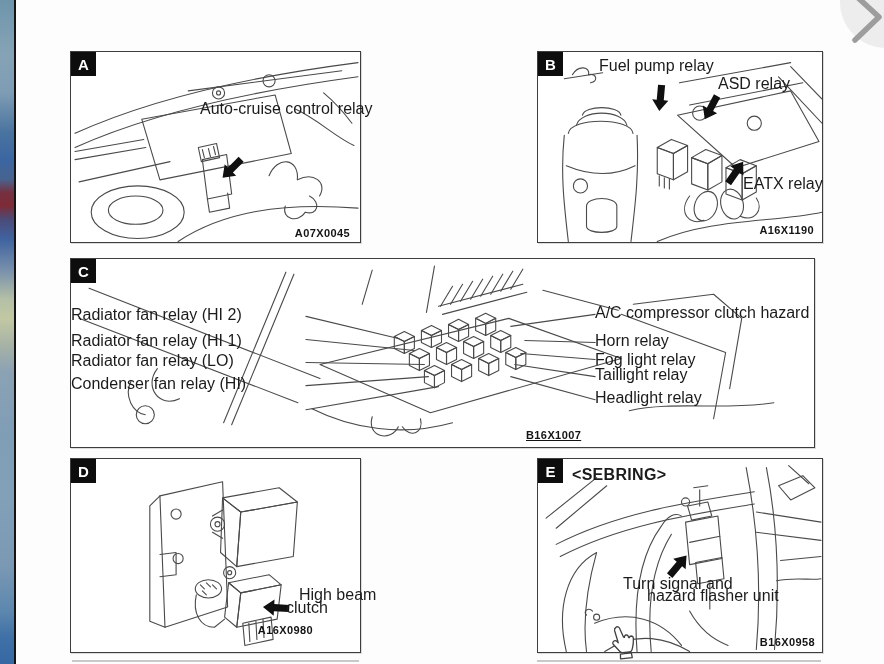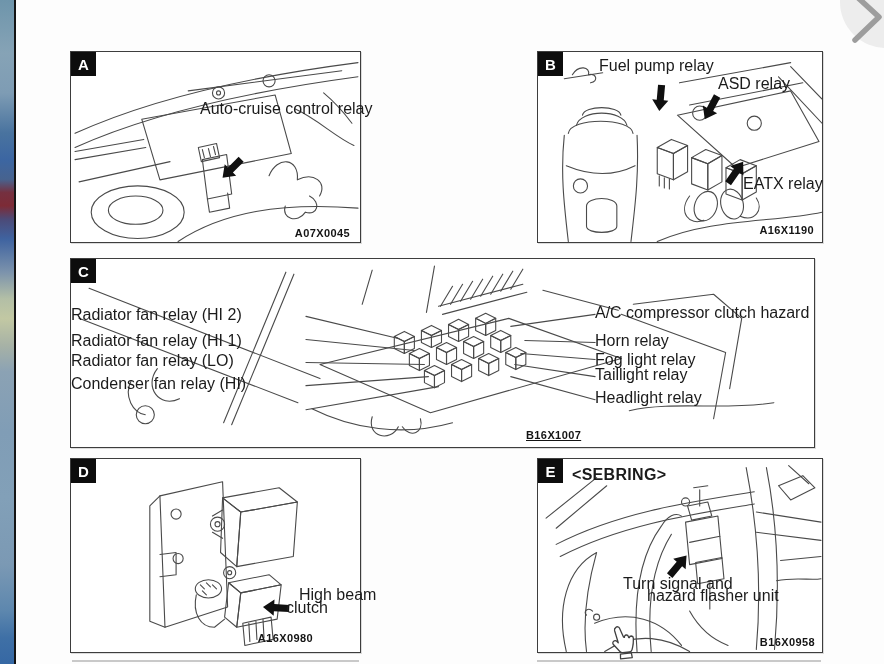--- a/index.html
+++ b/index.html
@@ -234,21 +234,21 @@
         <polygon points="170,162 198,156 200,178 172,184"></polygon>
         <path d="M176,162 L177,180 M183,160 L184,178 M190,158 L191,176"></path>
         <ellipse cx="136" cy="128" rx="13" ry="9"></ellipse>
         <path d="M128,124 L132,128 M134,122 L138,126 M140,124 L144,128 M130,130 L134,134"></path>
         <path d="M124,134 C120,152 128,166 142,166 L152,158"></path>
       </g>
       <polygon points="0,0 -11,-8 -11,-3.5 -26,-3.5 -26,3.5 -11,3.5 -11,8" transform="translate(190,146) rotate(183)" fill="#101010"></polygon>
     </svg>
     <div class="callout" style="left:215px;top:130px;margin-left:13px;">High beam</div>
     <div class="callout" style="left:215px;top:143px;">clutch</div>
-    <div class="fig-code" style="right:47px;bottom:8px;">A16X0980</div>
+    <div class="fig-code" style="right:47px;bottom:16px;">A16X0980</div>
   </figure>
 
   <figure class="panel" style="left:537px;top:458px;width:284px;height:193px;margin:0;">
     <div class="badge">E</div>
     <svg class="art line-art" viewBox="0 0 281 190">
       <g stroke="#4a4a4a" stroke-width="1.1" fill="none" stroke-linecap="round" stroke-linejoin="round">
         <path d="M28,190 C18,148 28,108 58,92 C48,128 44,160 48,190"></path>
         <path d="M98,190 C94,138 100,96 122,66 C128,56 136,52 142,56"></path>
         <path d="M112,190 C108,148 112,106 132,74"></path>
         <path d="M18,84 C80,52 150,42 214,32"></path>

